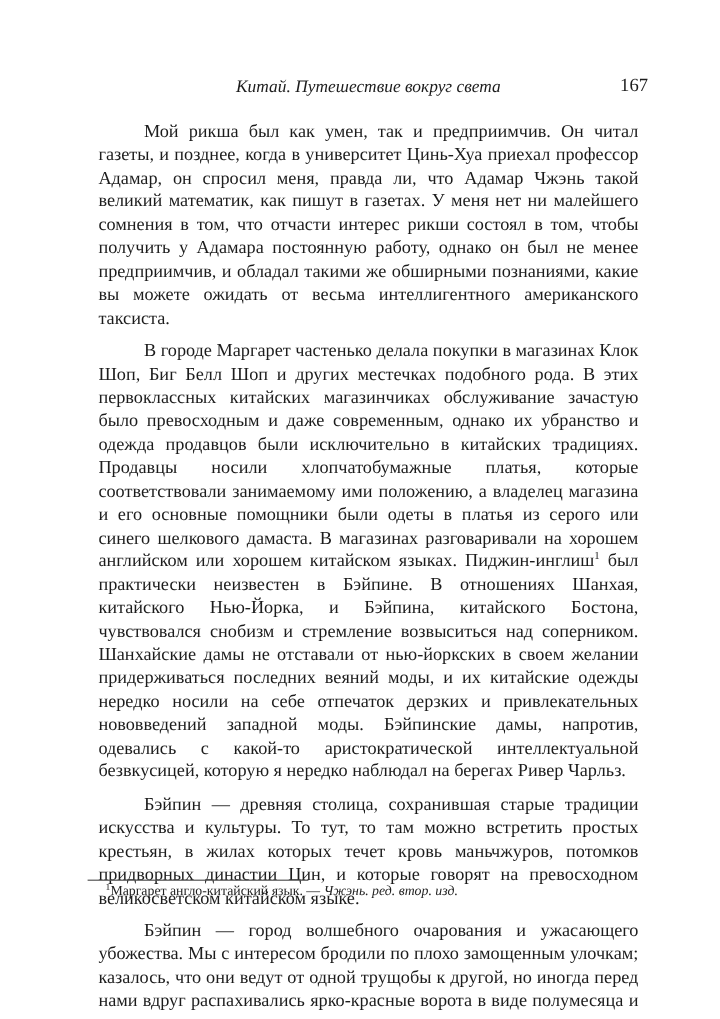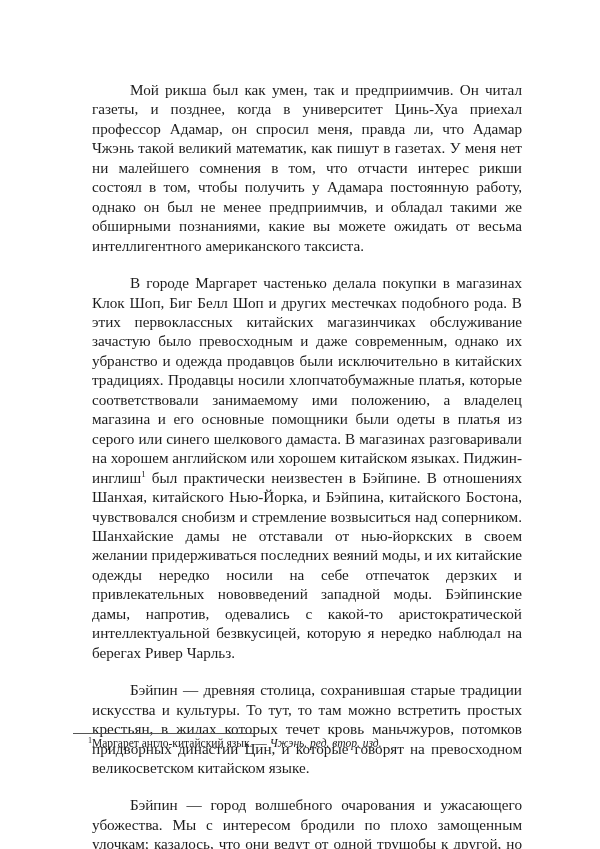--- a/index.html
+++ b/index.html
@@ -3,31 +3,35 @@
 <meta charset="utf-8">
 <style>
   html, body { margin:0; padding:0; background:#ffffff; }
   body { width:600px; height:849px; position:relative; overflow:hidden; }
   .page { position:absolute; left:74px; top:62px; width:466px; color:#1c1c1c;
           font-family:"Liberation Serif","DejaVu Serif",serif; }
   .header { position:relative; height:26px; font-size:14.5px; }
   .running-title { position:absolute; left:0; right:0; text-align:center; font-style:italic; top:3px; }
   .page-number { position:absolute; right:0; top:1px; font-size:15.5px; }
   .body { margin-top:12px; }
-  .para { margin:18px; font-size:15.2px; line-height:19.45px; text-align:justify; text-indent:38px; hyphens:manual; }
+  .para { margin:8px; font-size:15.2px; line-height:19.45px; text-align:justify; text-indent:38px; hyphens:manual; }
   sup { font-size:9px; line-height:0; vertical-align:6px; }
   .fn-rule { position:absolute; left:73px; top:733px; width:184px; height:0; border-top:1px solid #555; }
   .footnote { position:absolute; left:88px; top:737px; font-size:11.5px; font-family:"Liberation Serif",serif; color:#222; }
   .footnote sup { font-size:8px; vertical-align:4px; }
   .fn-note { font-style:italic; }
 </style>
 </head>
 <body>
 
 <div class="page">
+  <div class="header">
+    <span class="running-title">Китай. Путешествие вокруг света</span>
+    <span class="page-number">167</span>
+  </div>
   <div class="body">
     <p class="para">Мой рикша был как умен, так и предприимчив. Он читал газеты, и позднее, когда в университет Цинь-Хуа приехал профессор Адамар, он спросил меня, правда ли, что Адамар Чжэнь такой великий математик, как пишут в газетах. У меня нет ни малейшего сомнения в том, что отчасти интерес рикши состоял в том, чтобы получить у Адамара постоянную работу, однако он был не менее предприимчив, и обладал такими же обширными познаниями, какие вы можете ожидать от весьма интеллигентного американского таксиста.</p>
     <p class="para"><span>В городе Маргарет частенько делала покупки в магазинах Клок Шоп, Биг Белл Шоп и других местечках подобного рода. В этих первоклассных китайских магазинчиках обслуживание зачастую было превосходным и даже современным, однако их убранство и одежда продавцов были исключительно в китайских традициях. Продавцы носили хлопчатобумажные платья, которые соответствовали занимаемому ими положению, а владелец магазина и его основные помощники были одеты в платья из серого или синего шелкового дамаста. В магазинах разговаривали на хорошем английском или хорошем китайском языках. Пиджин-инглиш</span><sup>1</sup><span> был практически неизвестен в Бэйпине. В отношениях Шанхая, китайского Нью-Йорка, и Бэйпина, китайского Бостона, чувствовался снобизм и стремление возвыситься над соперником. Шанхайские дамы не отставали от нью-йоркских в своем желании придерживаться последних веяний моды, и их китайские одежды нередко носили на себе отпечаток дерзких и привлекательных нововведений западной моды. Бэйпинские дамы, напротив, одевались с какой-то аристократической интеллектуальной безвкусицей, которую я нередко наблюдал на берегах Ривер Чарльз.</span></p>
     <p class="para">Бэйпин — древняя столица, сохранившая старые традиции искусства и культуры. То тут, то там можно встретить простых крестьян, в жилах которых течет кровь маньчжуров, потомков придворных династии Цин, и которые говорят на превосходном великосветском китайском языке.</p>
     <p class="para">Бэйпин — город волшебного очарования и ужасающего убожества. Мы с интересом бродили по плохо замощенным улочкам; казалось, что они ведут от одной трущобы к другой, но иногда перед нами вдруг распахивались ярко-красные ворота в виде полумесяца и глазам представало редкостное зрелище: дворик и сад, окруженные павильонами безупречного вкуса и изумительной красоты.</p>
     <p class="para">Я дружил и с американцами, и с китайцами. Отношения между интеллигентными людьми обеих национальностей вообще были в высшей</p>
   </div>
 </div>
 
 <div class="fn-rule"></div>

